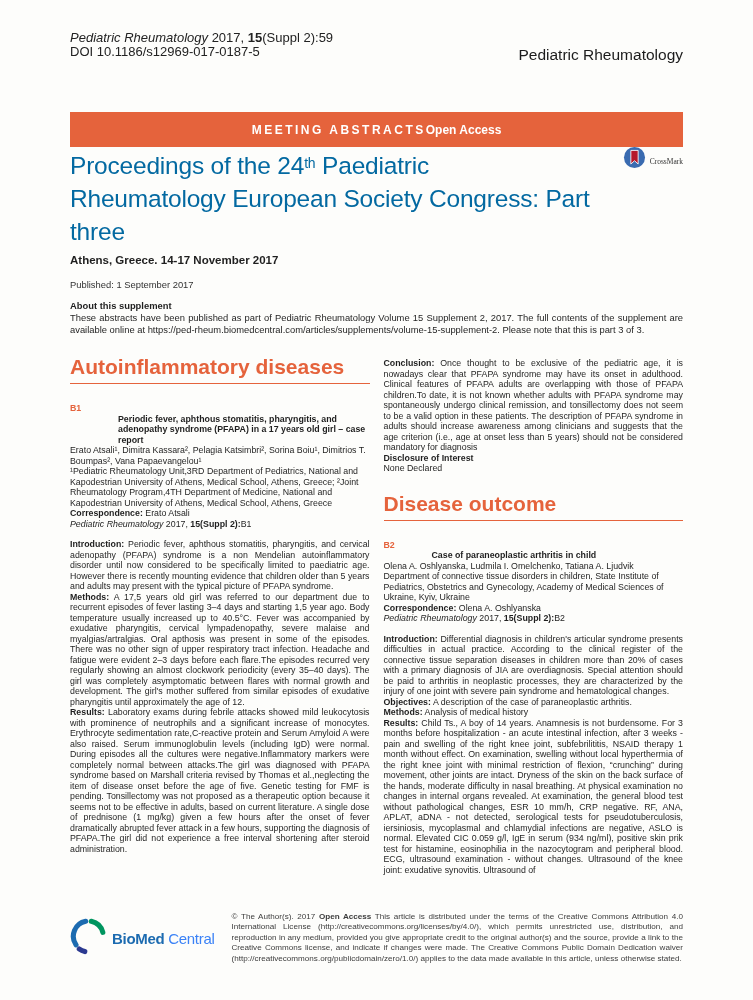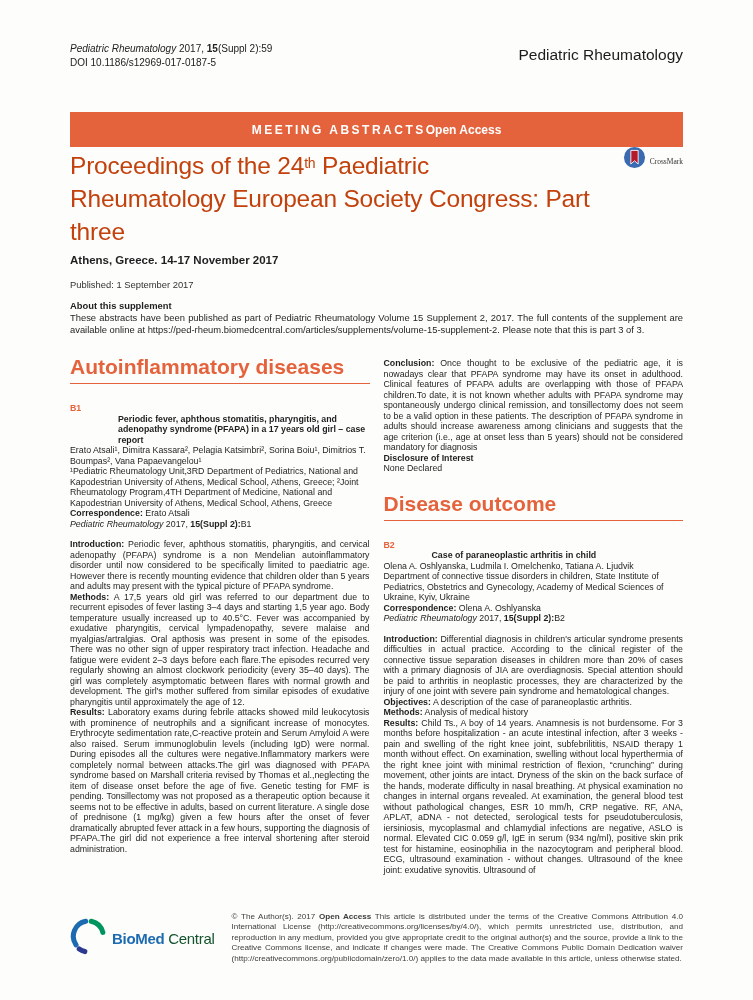--- a/index.html
+++ b/index.html
@@ -3,35 +3,35 @@
 <meta charset="utf-8">
 <style>
   * { margin:0; padding:0; box-sizing:border-box; }
   html,body { background:#e9e9e9; }
   .page {
     position:relative; width:753px; height:1000px; margin:0 auto;
     background:#fdfdfb; color:#1f1f1f;
     font-family:"Liberation Sans", sans-serif; overflow:hidden;
   }
   
-  .meta { position:absolute; left:70px; top:42px; font-size:10px; line-height:13.5px; color:#222; }
+  .meta { position:absolute; left:70px; top:31px; font-size:13px; line-height:13.5px; color:#222; }
   .meta i { font-style:italic; }
   .meta b { font-weight:bold; }
   .journal-right { position:absolute; right:70px; top:46px; font-size:15.5px; color:#1c1c1c; }
   
   .banner {
     position:absolute; left:70px; right:70px; top:112px; height:35px;
     display:flex; justify-content:center; align-items:center; padding:0 9px;
     color:#fff; font-weight:bold;
   }
   .banner .bl { font-size:12px; letter-spacing:2.5px; }
   .banner .br { font-size:12px; }
   
   .title-block { position:absolute; left:70px; top:147px; width:520px; }
-  .title-block h1 { font-size:24.5px; font-weight:400; line-height:33px; color:#c2410c; letter-spacing:-0.2px; }
+  .title-block h1 { font-size:24.5px; font-weight:400; line-height:33px; color:#0369a1; letter-spacing:-0.2px; }
   .title-block sup { font-size:14px; vertical-align:6px; }
   .crossmark { position:absolute; right:70px; top:146px; display:flex; align-items:flex-start; gap:4px; cursor:pointer; }
   .crossmark .cm-label { font-size:7.5px; color:#333; margin-top:11px; font-family:"Liberation Serif", serif; }
   .athens { position:absolute; left:70px; top:254px; font-size:11.5px; font-weight:bold; }
   .published { position:absolute; left:70px; top:279px; font-size:9.4px; color:#333; }
   
   .supplement { position:absolute; left:70px; top:300px; width:613px; font-size:9.4px; line-height:12px; }
   .supplement .sh { font-weight:bold; }
   .supplement .st { text-align:justify; }
   
@@ -46,21 +46,21 @@
   .corr b { font-weight:bold; }
   .para { text-align:justify; }
   .para b { font-weight:bold; }
   .gap-s { height:10px; } .gap-m { height:21px; }
   .bold-line { font-weight:bold; }
   
   .footer { position:absolute; left:70px; right:70px; top:912px; display:flex; align-items:center; gap:17px; }
   .bmc-logo { display:flex; align-items:center; gap:5px; flex:0 0 auto; }
   .bmc-word { font-size:15px; letter-spacing:-0.3px; }
   .bmc-word .w1 { color:#1c6bb0; font-weight:bold; }
-  .bmc-word .w2 { color:#14532d; }
+  .bmc-word .w2 { color:#3b82f6; }
   .footer-text { font-size:8.1px; line-height:10.4px; color:#3c3c3c; text-align:justify; flex:1; }
   .footer-text b { font-weight:bold; }
 </style>
 </head>
 <body>
 
 <div class="page">
 
   <div class="meta">
     <div><i>Pediatric Rheumatology</i><span> 2017, </span><b>15</b><span>(Suppl 2):59</span></div>

